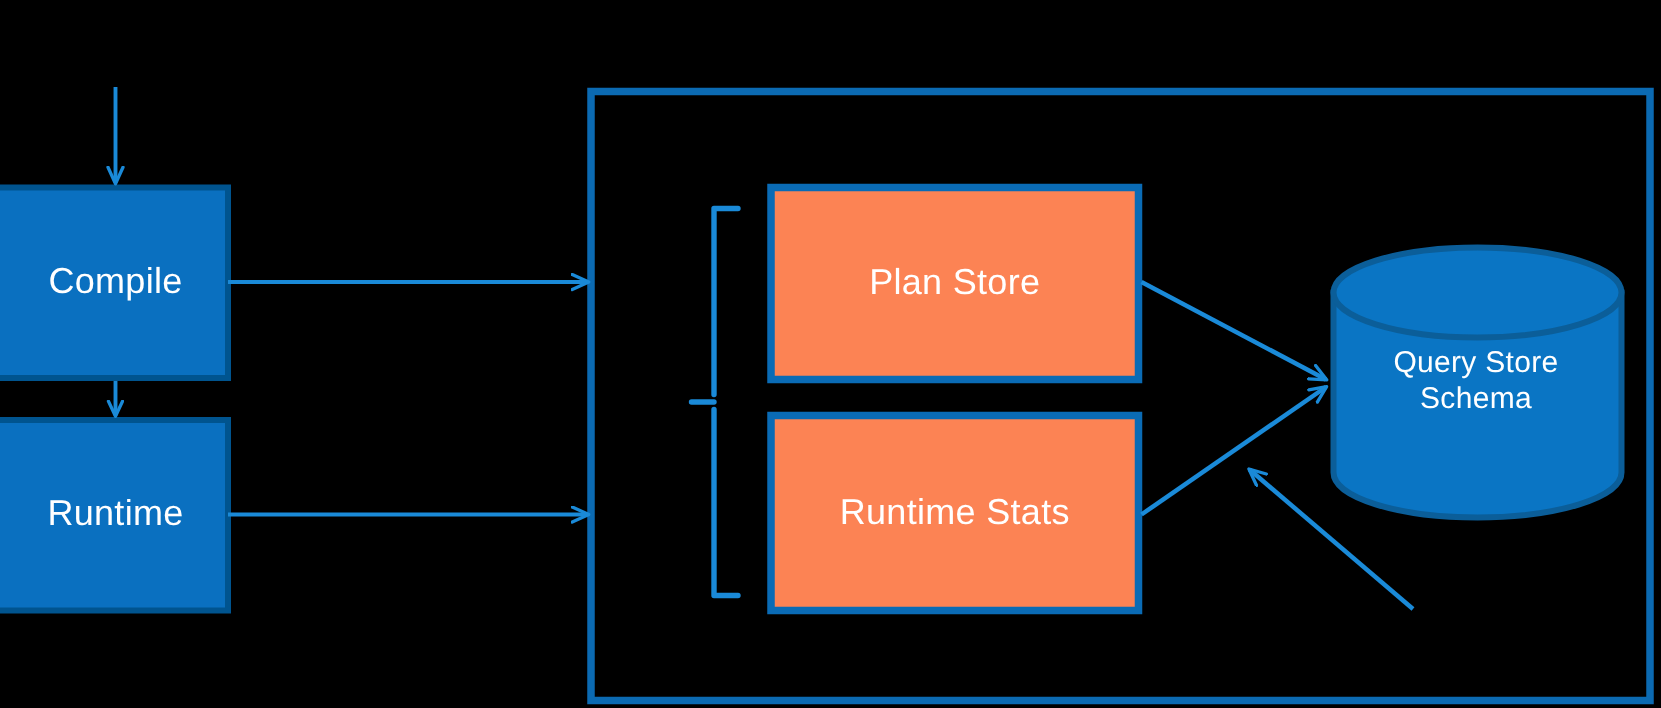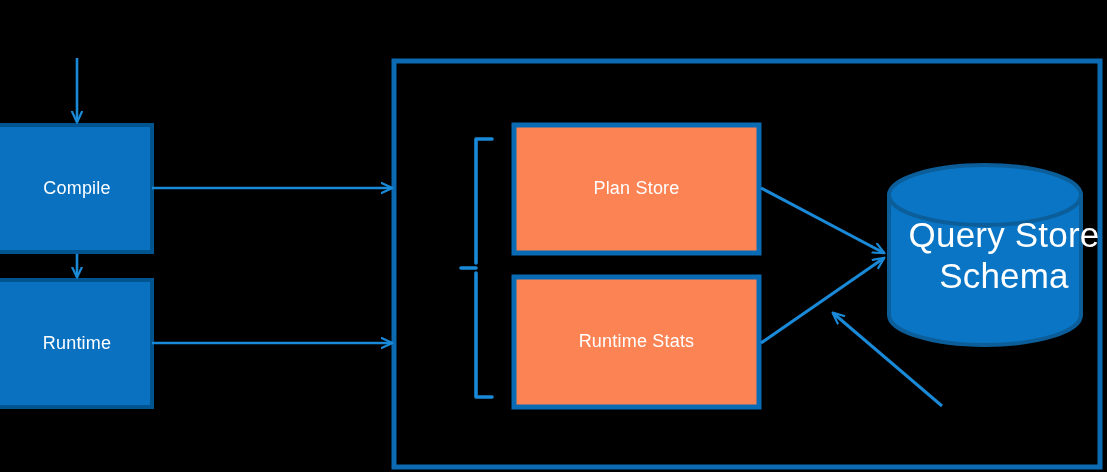--- a/index.html
+++ b/index.html
@@ -23,32 +23,32 @@
     height: 472px;
   }
   .node-label {
     position: absolute;
     display: flex;
     align-items: center;
     justify-content: center;
     text-align: center;
     color: #FFFFFF;
     font-family: "Liberation Sans", sans-serif;
-    font-size: 18px;
+    font-size: 24px;
     font-weight: 400;
     line-height: 1.18;
     letter-spacing: 0.2px;
     pointer-events: none;
     white-space: pre-line;
   }
   .label-compile { left: 2px;   top: 125px; width: 150px; height: 127px; }
   .label-execute { left: 2px;   top: 280px; width: 150px; height: 127px; }
   .label-plan    { left: 512px; top: 123px; width: 249px; height: 132px; }
   .label-runtime { left: 512px; top: 275px; width: 249px; height: 134px; text-align: center; }
-  .label-store   { left: 888px; top: 180px; width: 192px; height: 150px; font-size: 35px; margin-left: 20px; }
+  .label-store   { left: 888px; top: 180px; width: 192px; height: 150px; font-size: 20px; }
 </style>
 </head>
 <body>
 
 <div id="canvas">
 
   <svg id="svg-layer" viewBox="0 0 1107 472" xmlns="http://www.w3.org/2000/svg">
 
     <defs>
       <marker id="arrowOpen" markerWidth="14" markerHeight="14" refX="11.5" refY="6" orient="auto" markerUnits="userSpaceOnUse">

